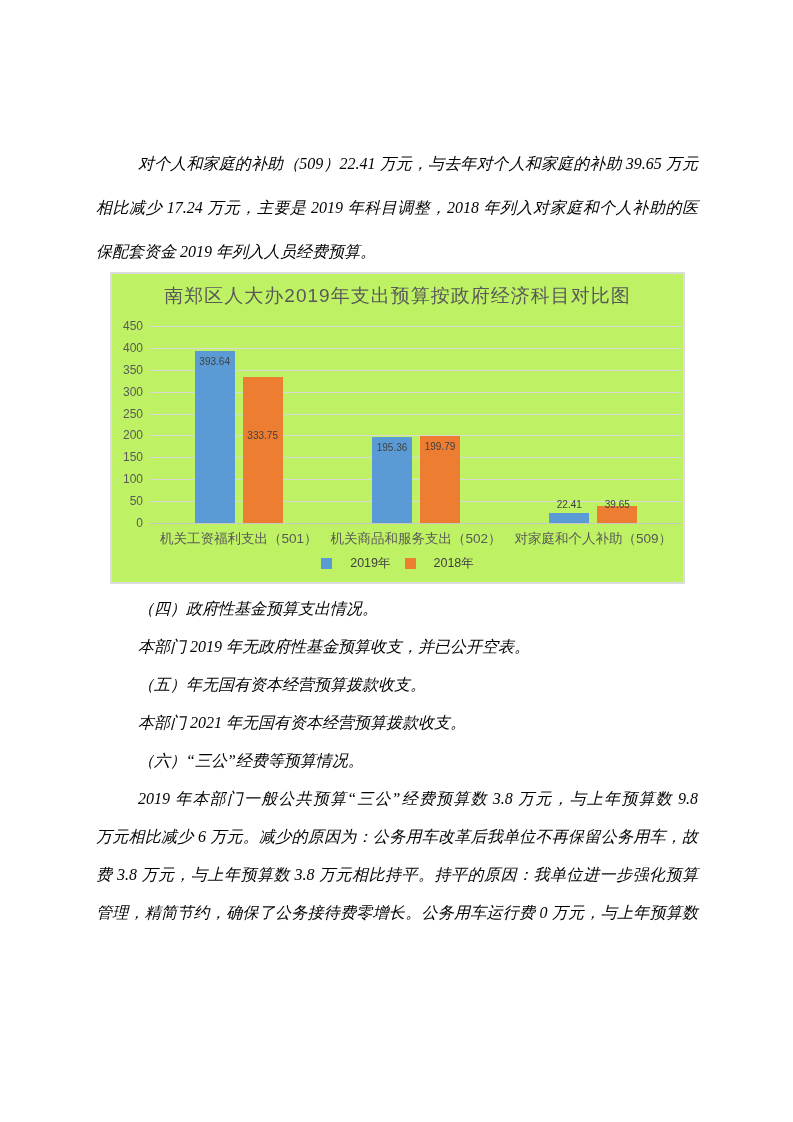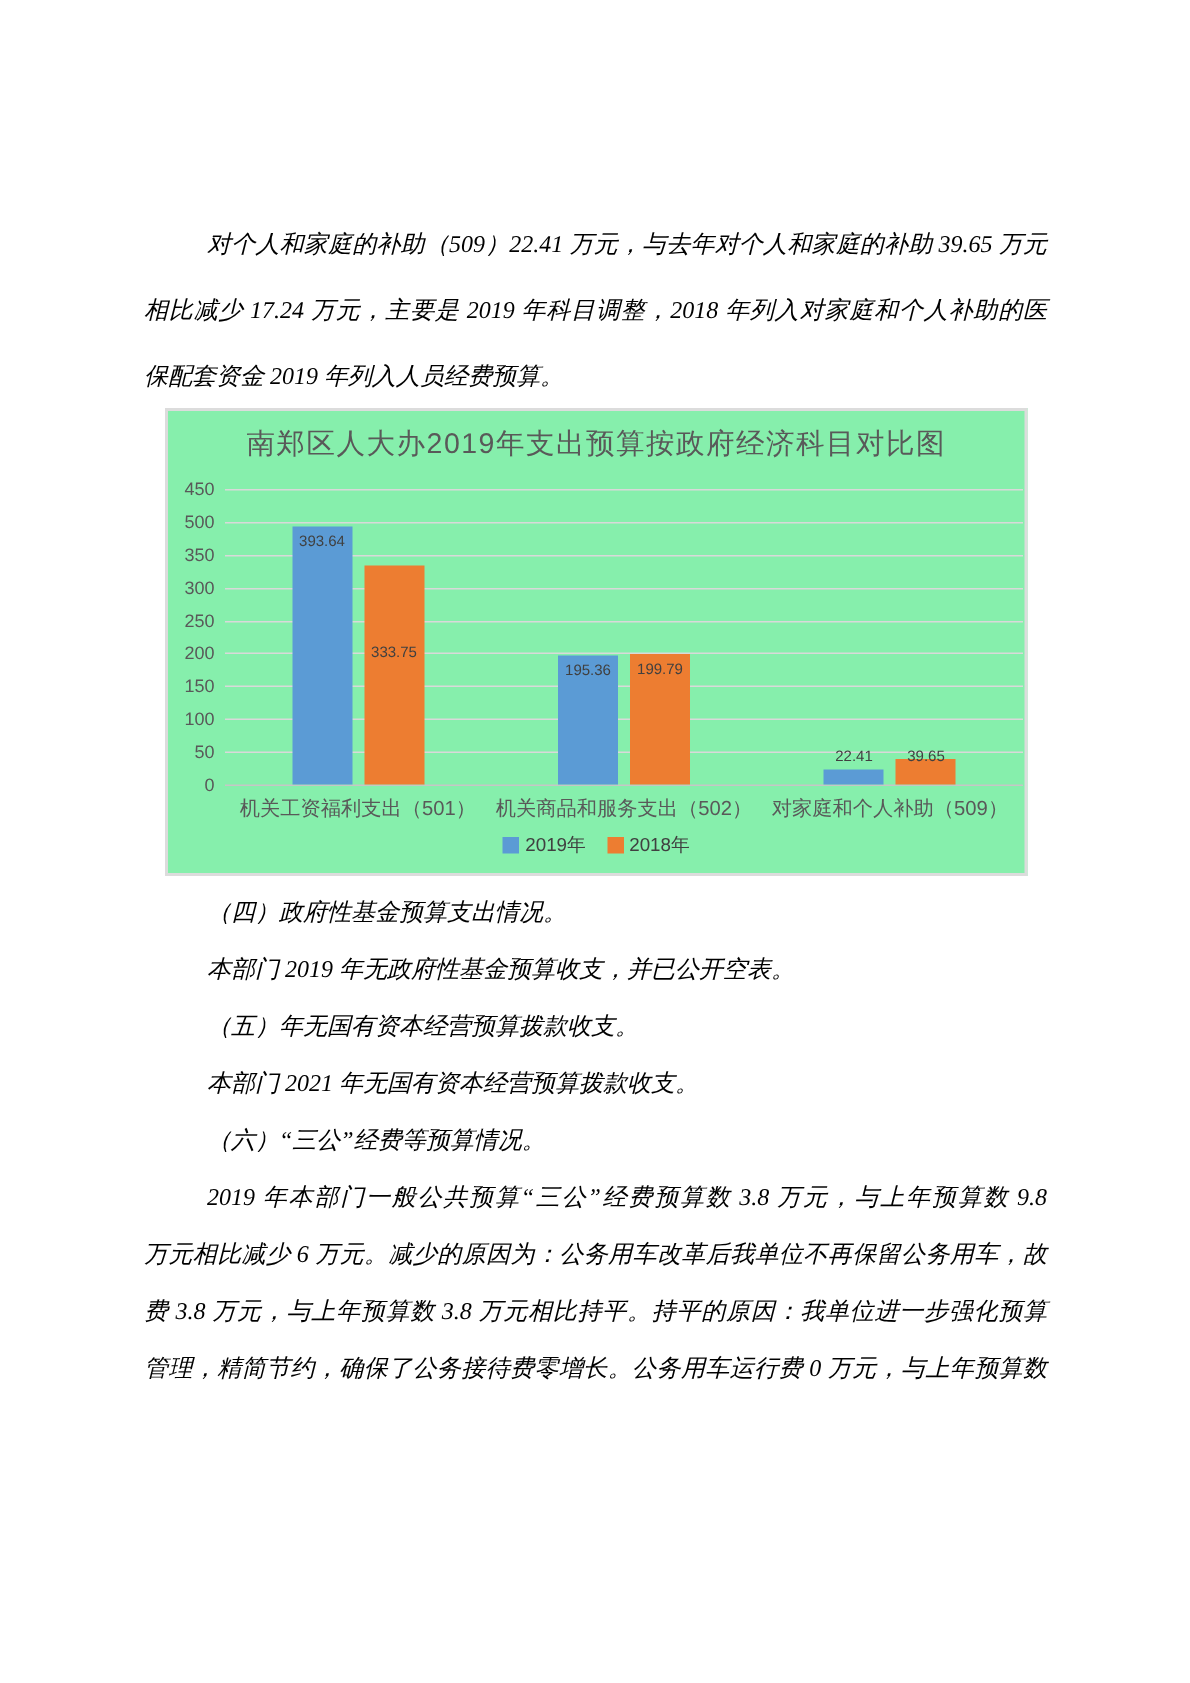--- a/index.html
+++ b/index.html
@@ -7,36 +7,36 @@
         font-family:"Liberation Serif","DejaVu Serif",serif;color:#000;}
   .para{position:absolute;left:96px;width:602px;font-size:16px;font-style:italic;}
   .ln{white-space:nowrap;overflow:visible;}
   .p1 .ln{line-height:44px;height:44px;}
   .bottom .ln{line-height:38px;height:38px;}
   .just{white-space:normal;text-align:justify;text-align-last:justify;}
   .indent{text-indent:42px;}
 
   
   .chart{position:absolute;left:110px;top:272px;width:575px;height:312px;
-         border:2px solid #dcdcdc;background:#86efac;box-sizing:border-box;
+         border:2px solid #dcdcdc;background:#bef264;box-sizing:border-box;
          font-family:"Liberation Sans","DejaVu Sans",sans-serif;}
   .chart-title{position:absolute;top:9px;left:0;right:0;text-align:center;
                font-size:19px;color:#595959;letter-spacing:1px;}
   .gridline{position:absolute;height:1px;background:#d9d9d9;}
   .axisline{background:#c6c6c6;}
   .ylab{position:absolute;left:0;width:31px;text-align:right;font-size:12px;
         color:#595959;line-height:14px;}
   .bar{position:absolute;width:40px;}
   .dlab{position:absolute;width:60px;text-align:center;font-size:10px;
         color:#404040;line-height:15px;}
   .cat{position:absolute;width:190px;text-align:center;font-size:13.5px;
        color:#595959;line-height:17px;}
   .legend{position:absolute;left:0;right:0;top:283px;display:flex;
           justify-content:center;gap:14px;}
-  .legend-item{display:flex;align-items:center;gap:4px;}
+  .legend-item{display:flex;align-items:center;gap:18px;}
   .swatch{width:11px;height:11px;}
   .lgtext{font-size:12.5px;color:#404040;line-height:13px;}
 </style>
 </head>
 <body>
 
 <div class="page">
 
   <div class="para p1" style="top:142px">
     <div class="ln just indent">对个人和家庭的补助（509）22.41 万元，与去年对个人和家庭的补助 39.65 万元</div>
@@ -65,21 +65,21 @@
       <div class="ylab" style="top: 176.333px; color: rgb(89, 89, 89);">150</div>
       <div class="gridline" style="top: 161.444px; left: 38px; width: 532px; background: rgb(217, 217, 217);"></div>
       <div class="ylab" style="top: 154.444px; color: rgb(89, 89, 89);">200</div>
       <div class="gridline" style="top: 139.556px; left: 38px; width: 532px; background: rgb(217, 217, 217);"></div>
       <div class="ylab" style="top: 132.556px; color: rgb(89, 89, 89);">250</div>
       <div class="gridline" style="top: 117.667px; left: 38px; width: 532px; background: rgb(217, 217, 217);"></div>
       <div class="ylab" style="top: 110.667px; color: rgb(89, 89, 89);">300</div>
       <div class="gridline" style="top: 95.7778px; left: 38px; width: 532px; background: rgb(217, 217, 217);"></div>
       <div class="ylab" style="top: 88.7778px; color: rgb(89, 89, 89);">350</div>
       <div class="gridline" style="top: 73.8889px; left: 38px; width: 532px; background: rgb(217, 217, 217);"></div>
-      <div class="ylab" style="top: 66.8889px; color: rgb(89, 89, 89);">500</div>
+      <div class="ylab" style="top: 66.8889px; color: rgb(89, 89, 89);">400</div>
       <div class="gridline" style="top: 52px; left: 38px; width: 532px; background: rgb(217, 217, 217);"></div>
       <div class="ylab" style="top: 45px; color: rgb(89, 89, 89);">450</div>
       <div class="gridline axisline" style="top: 249px; left: 38px; width: 532px;"></div>
       <div class="cat" style="left: 31.6667px; top: 256px; color: rgb(89, 89, 89);">机关工资福利支出（501）</div>
       <div class="bar" style="left: 82.6667px; top: 76.6732px; height: 172.327px; background: rgb(91, 155, 213);"></div>
       <div class="dlab" style="left: 72.6667px; top: 79.6732px; color: rgb(64, 64, 64);">393.64</div>
       <div class="bar" style="left: 130.667px; top: 102.892px; height: 146.108px; background: rgb(237, 125, 49);"></div>
       <div class="dlab" style="left: 120.667px; top: 105.892px; color: rgb(64, 64, 64); margin-top: 48px;">333.75</div>
       <div class="cat" style="left: 209px; top: 256px; color: rgb(89, 89, 89);">机关商品和服务支出（502）</div>
       <div class="bar" style="left: 260px; top: 163.476px; height: 85.5243px; background: rgb(91, 155, 213);"></div>

